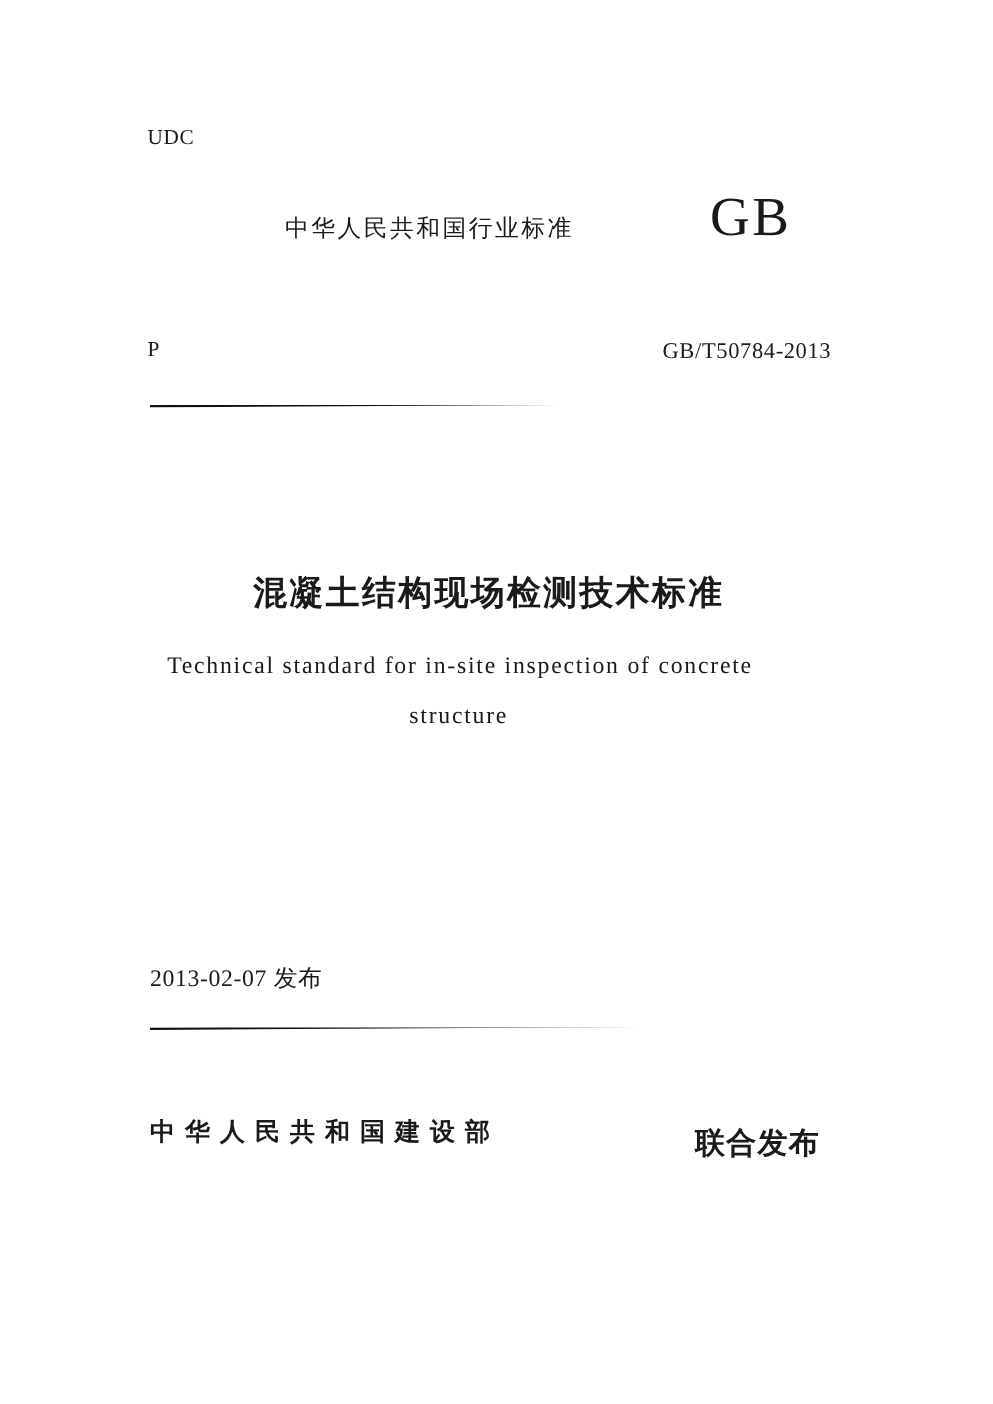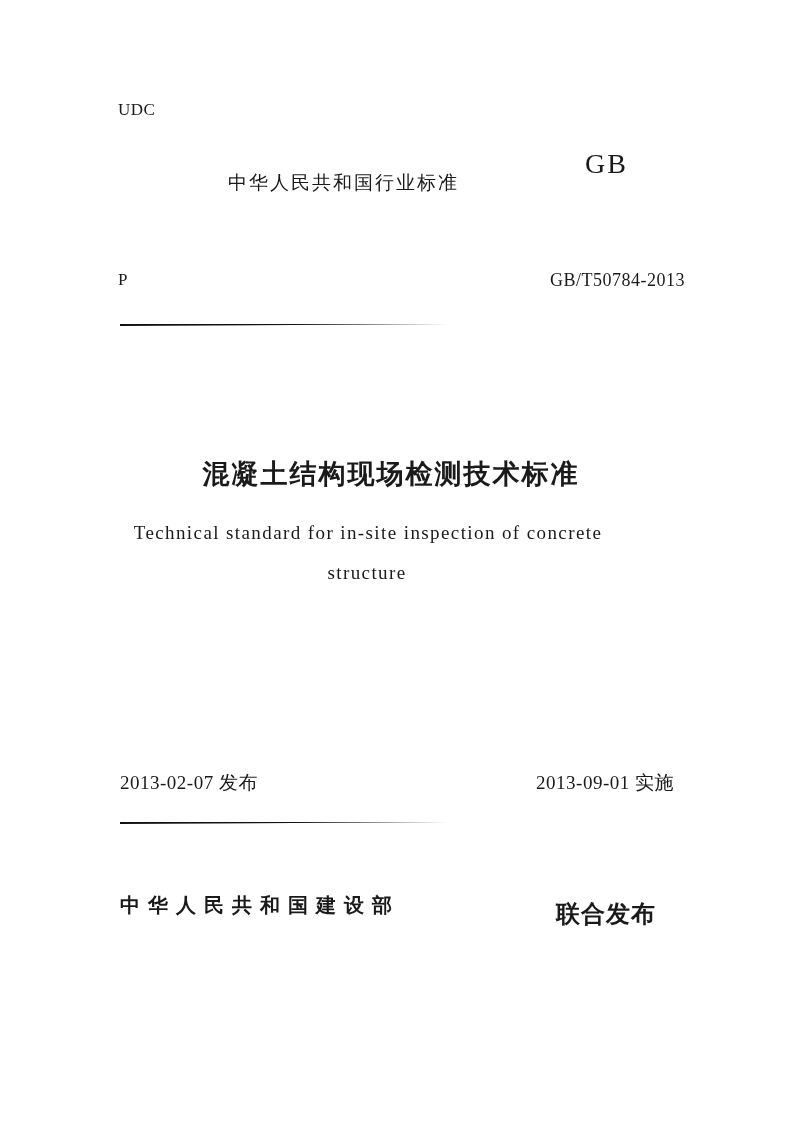--- a/index.html
+++ b/index.html
@@ -37,40 +37,38 @@
     top: 170px;
     font-size: 19px;
     letter-spacing: 2px;
     font-family: "Liberation Serif", serif;
   }
 
   .gb-mark {
     position: absolute;
     left: 568px;
     top: 148px;
-    font-size: 28px;
+    font-size: 44px;
     letter-spacing: 2px;
     font-family: "Liberation Serif", serif;
-    margin-left: 17px;
   }
 
   .p-mark {
     position: absolute;
     left: 118px;
     top: 270px;
     font-size: 17px;
   }
 
   .std-code {
     position: absolute;
     left: 530px;
     top: 270px;
     font-size: 18px;
     letter-spacing: 0.5px;
-    margin-left: 20px;
   }
 
   .rule {
     position: absolute;
     left: 120px;
     width: 545px;
     height: 2px;
     overflow: hidden;
     color: #111;
     font-size: 15px;
@@ -180,21 +178,20 @@
 
   <div class="rule rule-top">
       <span class="rule-inner"></span>
     </div>
 
   <div class="title-cn">混凝土结构现场检测技术标准</div>
   <div class="title-en1">Technical standard for in-site inspection of concrete</div>
   <div class="title-en2">structure</div>
 
   <div class="issue-date">2013-02-07 发布</div>
-  <div class="effect-date">2013-09-01 实施</div>
 
   <div class="rule rule-bottom">
       <span class="rule-inner"></span>
     </div>
 
   <div class="publisher1">中华人民共和国建设部</div>
   <div class="joint-issue">联合发布</div>
 
 </div>
 

